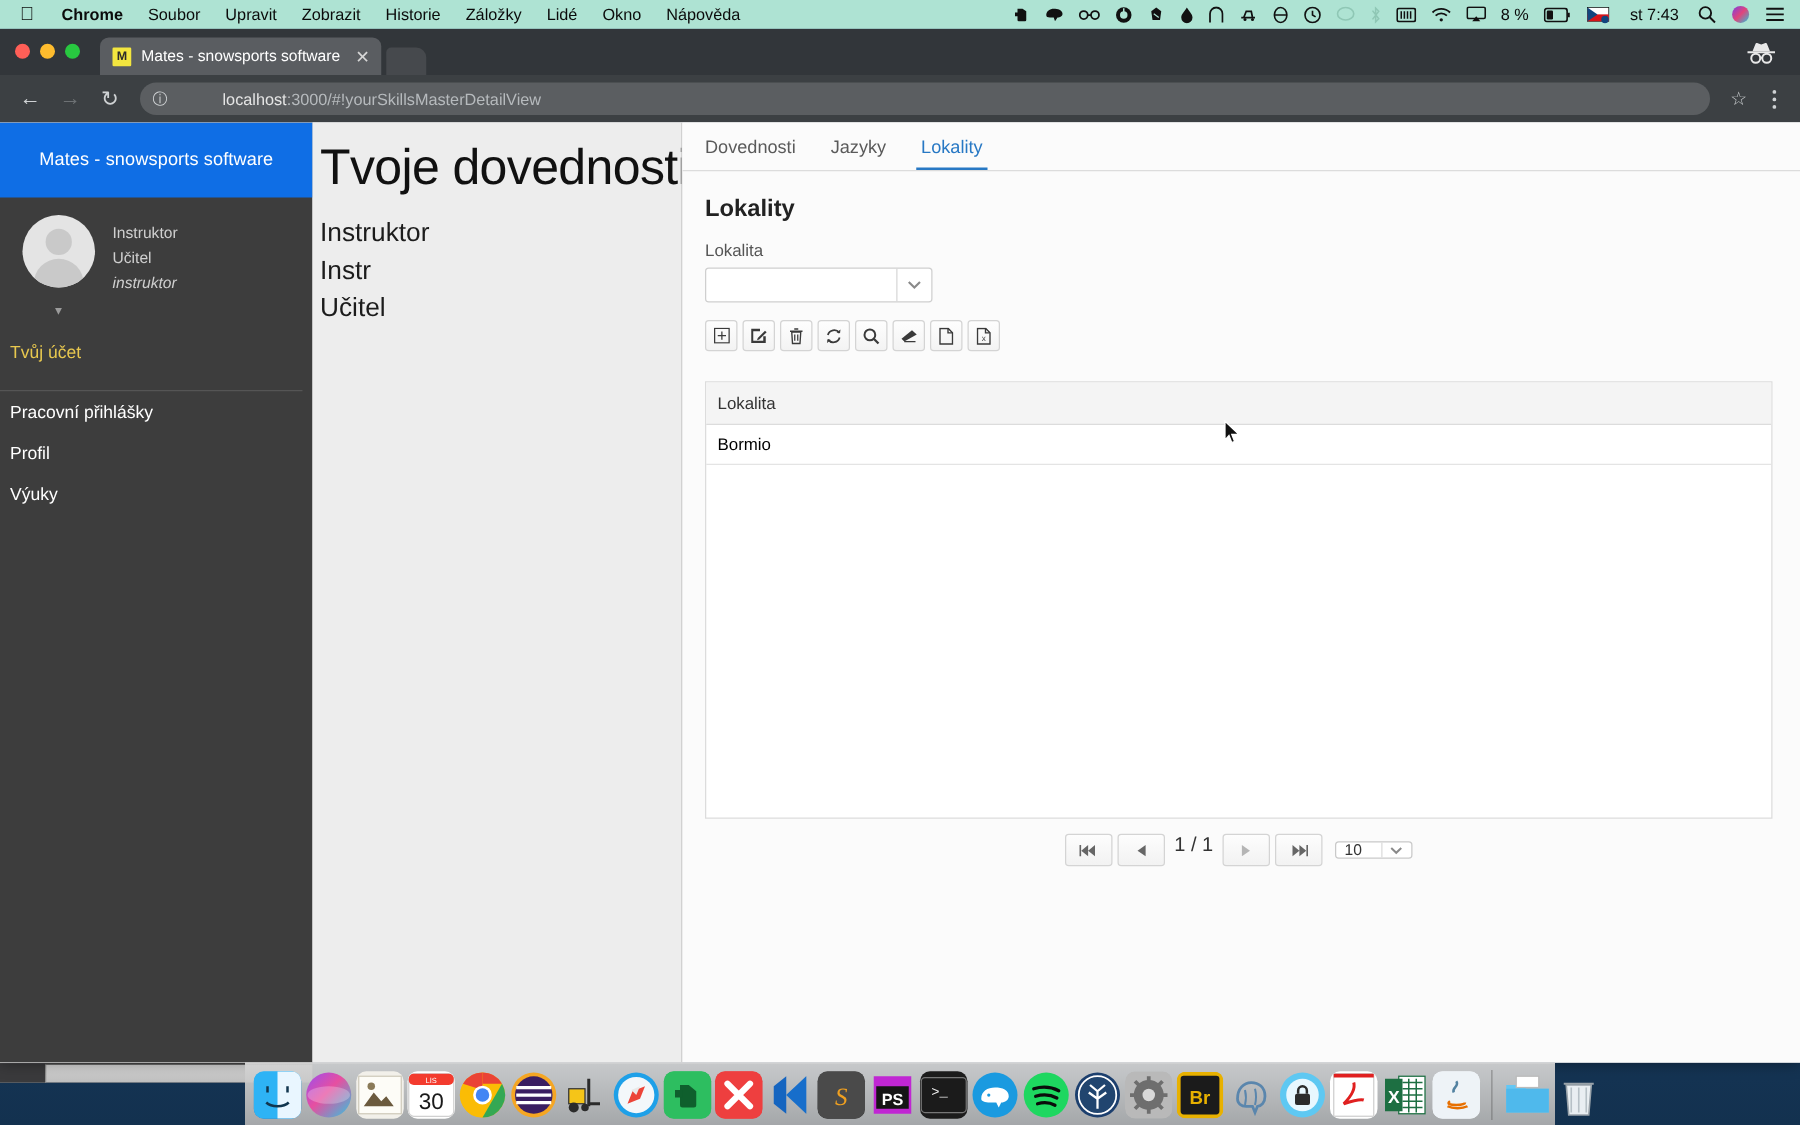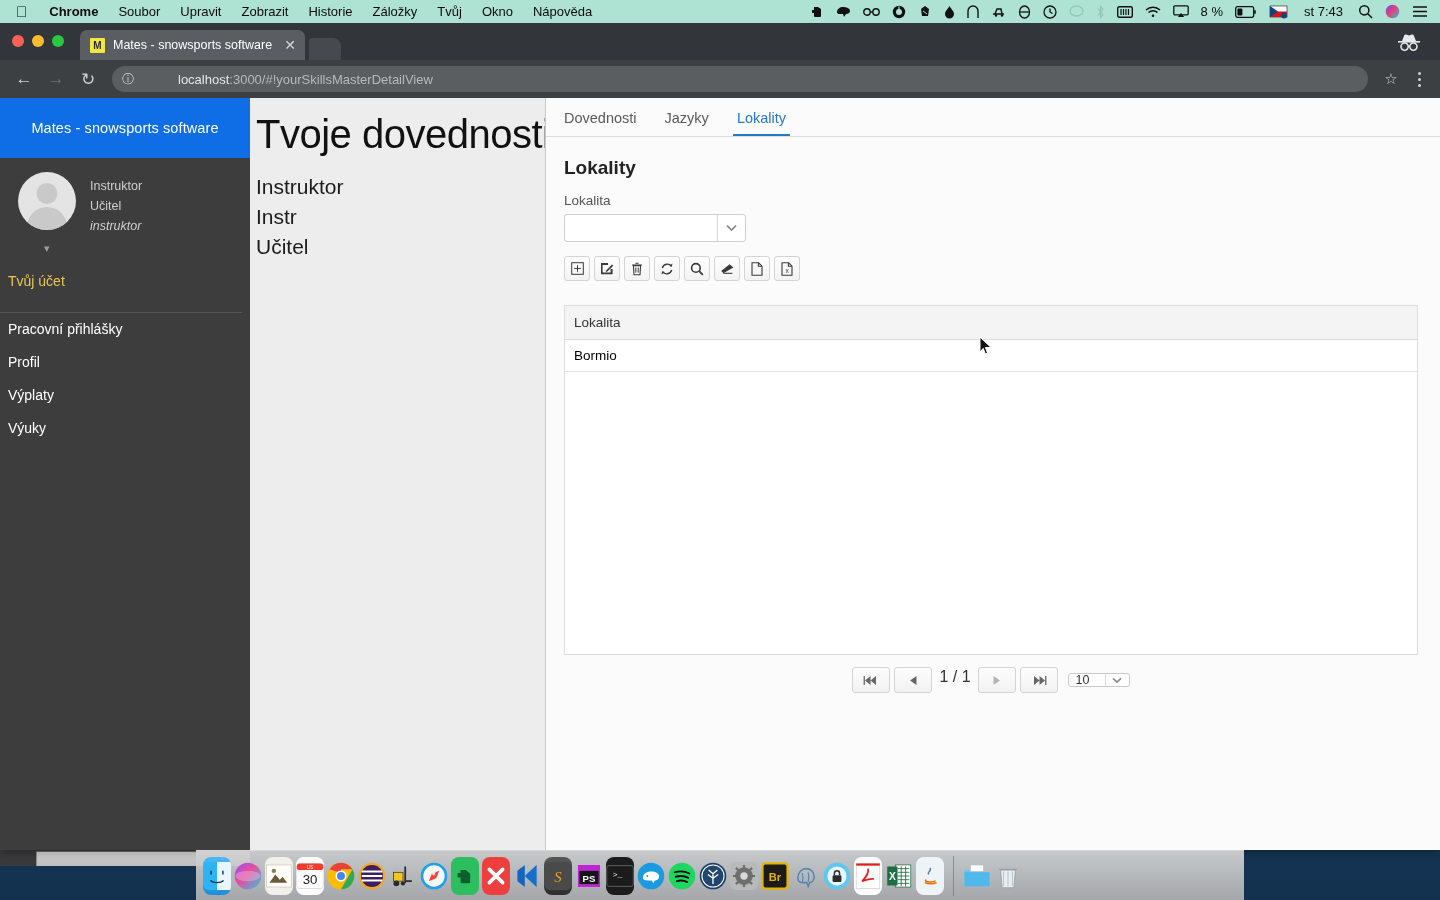--- a/index.html
+++ b/index.html
@@ -241,21 +241,21 @@
   .cursor { position: absolute; left: 979px; top: 238px; z-index: 50; pointer-events: none; }
 
   
   .dock {
     position: absolute; left: 196px; top: 850px; width: 1048px; height: 50px;
     background: linear-gradient(180deg, rgba(212,212,212,.93), rgba(176,176,176,.93));
     border-top: 1px solid rgba(255,255,255,.55);
     display: flex; align-items: center; padding: 0 7px; gap: 3px; z-index: 70;
   }
   .dockicon {
-    width: 28px; height: 38px; border-radius: 8px; position: relative; flex: 0 0 auto;
+    width: 38px; height: 38px; border-radius: 8px; position: relative; flex: 0 0 auto;
     display: flex; align-items: center; justify-content: center;
     font-size: 16px; color: #fff; overflow: hidden; text-decoration: underline;
   }
   .dockdiv { width: 1px; height: 40px; background: rgba(90,90,90,.5); margin: 0 6px; flex: 0 0 auto; }
 </style>
 </head>
 <body>
 
 <div id="screen">
 
@@ -268,21 +268,21 @@
   </div>
 
   <div class="menubar">
     <span class="apple"></span>
     <span class="mi bold">Chrome</span>
     <span class="mi">Soubor</span>
     <span class="mi">Upravit</span>
     <span class="mi">Zobrazit</span>
     <span class="mi">Historie</span>
     <span class="mi">Záložky</span>
-    <span class="mi">Tvůj</span>
+    <span class="mi">Lidé</span>
     <span class="mi">Okno</span>
     <span class="mi">Nápověda</span>
     <span class="spacer"></span>
     <span class="tray">
       <span class="ti">
         <svg width="13" height="14" viewBox="0 0 13 14">
             <path d="M3 2h4l3 2v7a1 1 0 0 1-1 1H4a1 1 0 0 1-1-1V2z" fill="#111"></path>
             <path d="M1 5h3v3H1z" fill="#111"></path>
           </svg>
       </span>
@@ -466,21 +466,20 @@
             <div class="uname">Instruktor</div>
             <div class="uname">Učitel</div>
             <div class="urole">instruktor</div>
           </div>
         </div>
         <div class="caret">▾</div>
         <div class="navlist">
           <div class="navhead">Tvůj účet</div>
           <div class="navitem">Pracovní přihlášky</div>
           <div class="navitem">Profil</div>
-          <div class="navitem">Výplaty</div>
           <div class="navitem">Výuky</div>
         </div>
       </div>
 
       <div class="master">
         <h1>Tvoje dovednosti</h1>
         <div class="mlist">
           <div class="mitem">Instruktor</div>
           <div class="mitem">Instr</div>
           <div class="mitem">Učitel</div>

